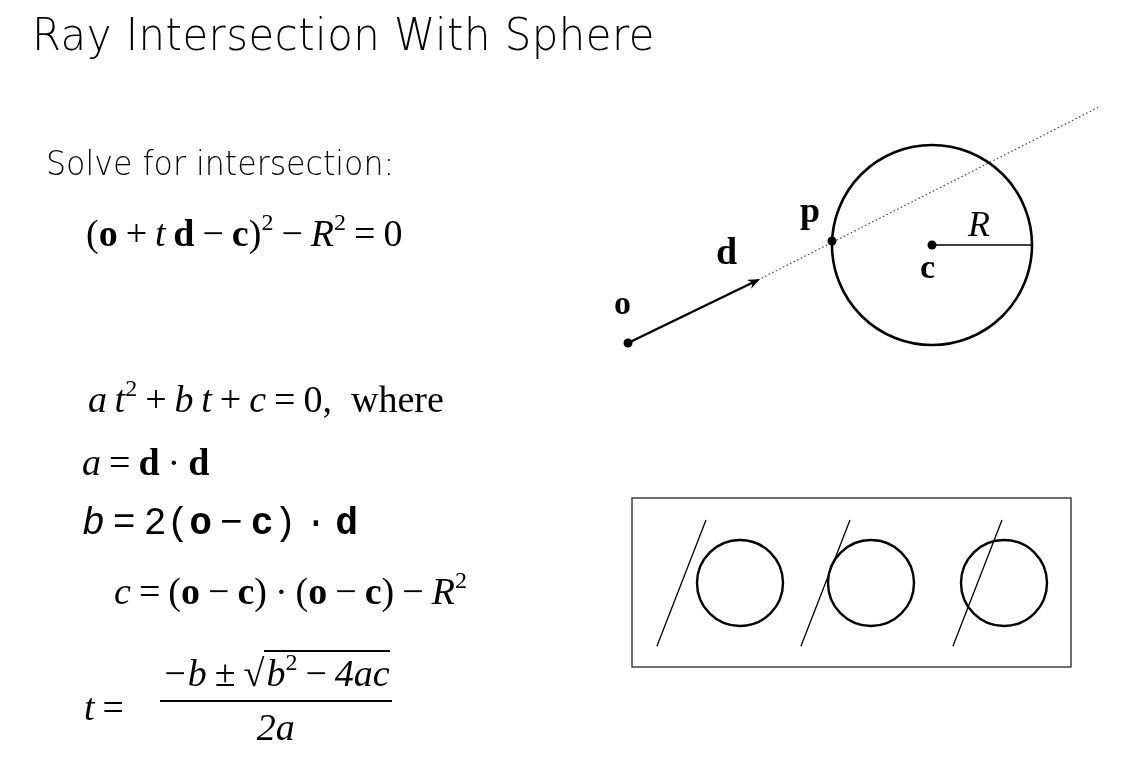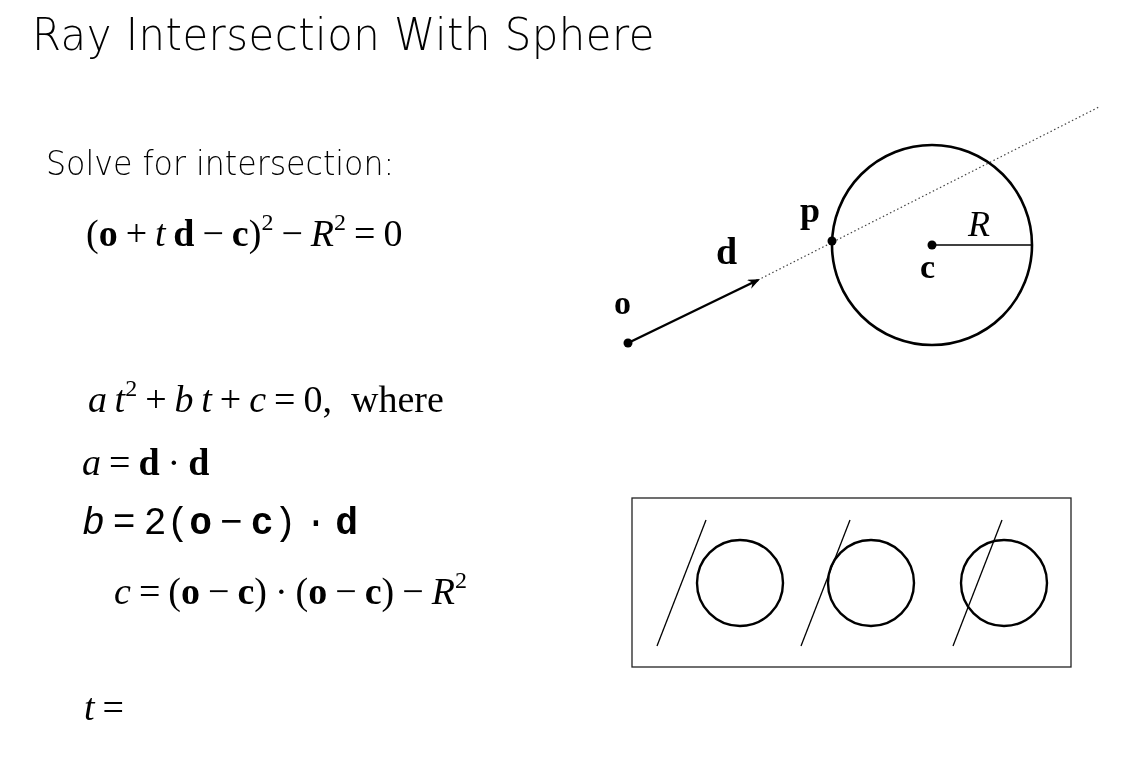--- a/index.html
+++ b/index.html
@@ -52,21 +52,23 @@
 </div>
 
 <div class="math" style="left:82px; top:572px;margin-left:32px;">
   <i>c</i><span class="op">=</span><span>(</span><b>o</b><span class="op">−</span><b>c</b><span>)</span><span class="op">·</span><span>(</span><b>o</b><span class="op">−</span><b>c</b><span>)</span><span class="op">−</span><i>R</i><sup>2</sup>
 </div>
 
 <div class="math" style="left:84px; top:688px;">
   <i>t</i><span class="op">=</span>
 </div>
 <div class="math frac" style="left:160px; top:654px;">
+  <span class="num"><i>−b</i><span class="op">±</span><span>√</span><span class="sqrt-arg"><i>b</i><sup>2</sup><span class="op">−</span><i>4ac</i></span></span>
   <span class="bar"></span>
+  <span class="den"><i>2a</i></span>
 </div>
 
 <svg width="1136" height="764" viewBox="0 0 1136 764">
   <defs>
     <marker id="arrowhead" markerWidth="12" markerHeight="10" refX="10" refY="5" orient="auto" markerUnits="userSpaceOnUse">
       <path d="M0,0 L12,5 L0,10 L4,5 Z" fill="#000"></path>
     </marker>
   </defs>
 
   <g>

